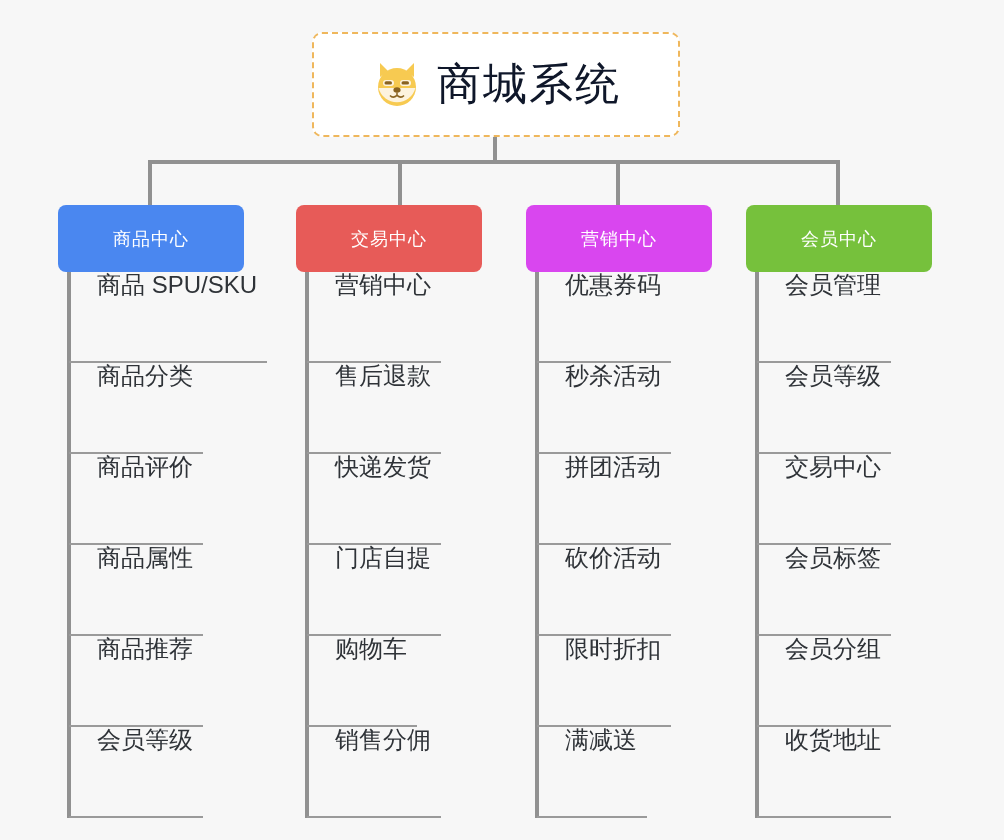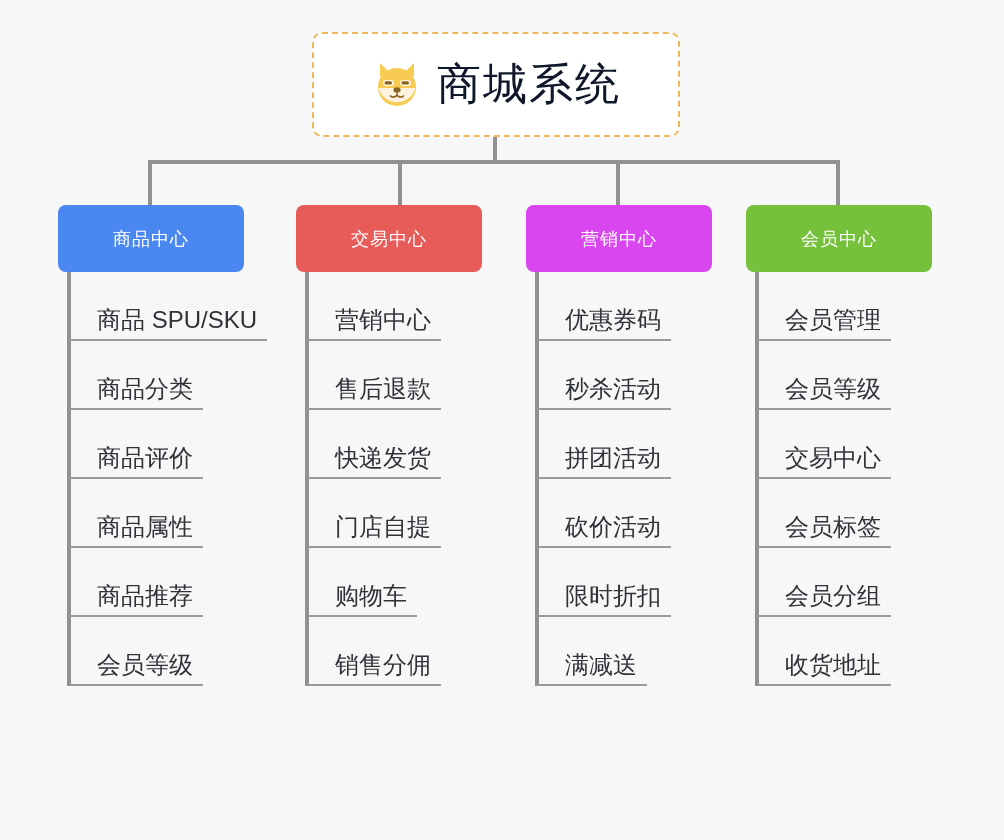--- a/index.html
+++ b/index.html
@@ -99,23 +99,22 @@
   .trunk {
     position: absolute;
     left: 9px;
     top: 0;
     width: 4px;
     height: 100%;
     background: #919191;
   }
   .leaf {
     position: relative;
-    height: 69px;
+    height: 91px;
     display: flex;
-    align-items: flex-end;
   }
   .leaf-inner {
     display: inline-block;
     border-bottom: 2px solid #9a9a9a;
     padding: 0 10px 6px 28px;
     font-size: 24px;
     color: #2f3338;
     white-space: nowrap;
     line-height: 1.1;
   }

